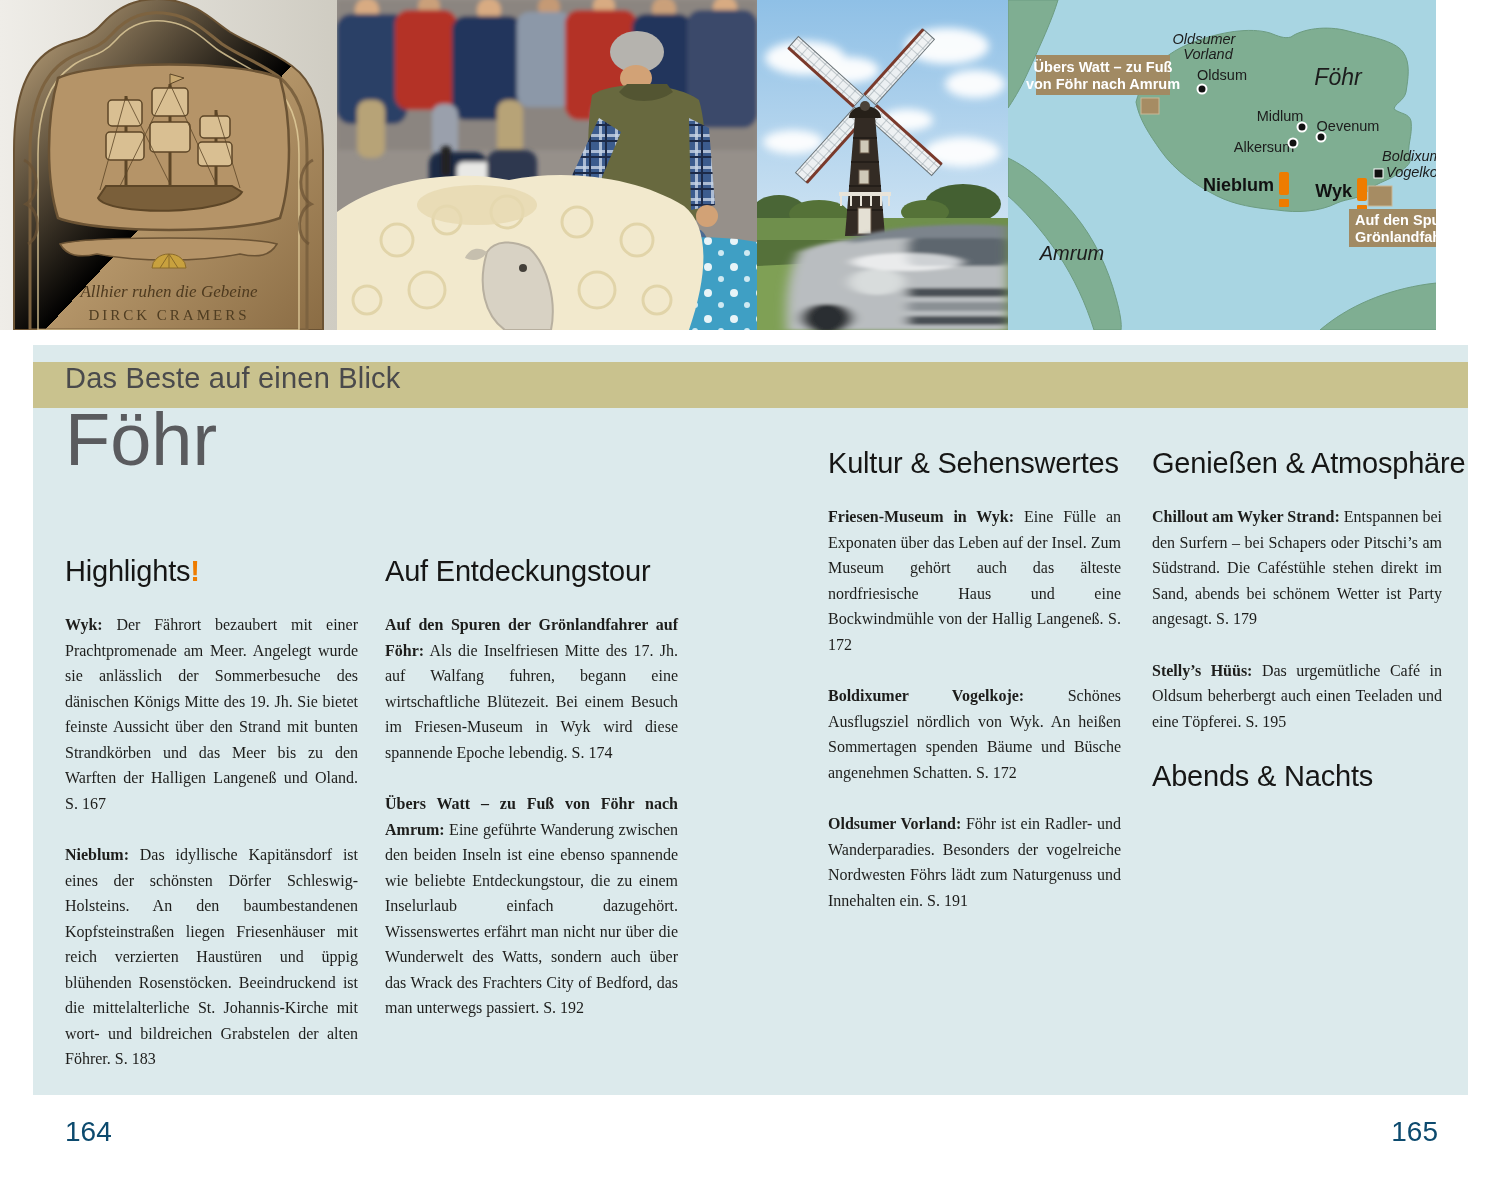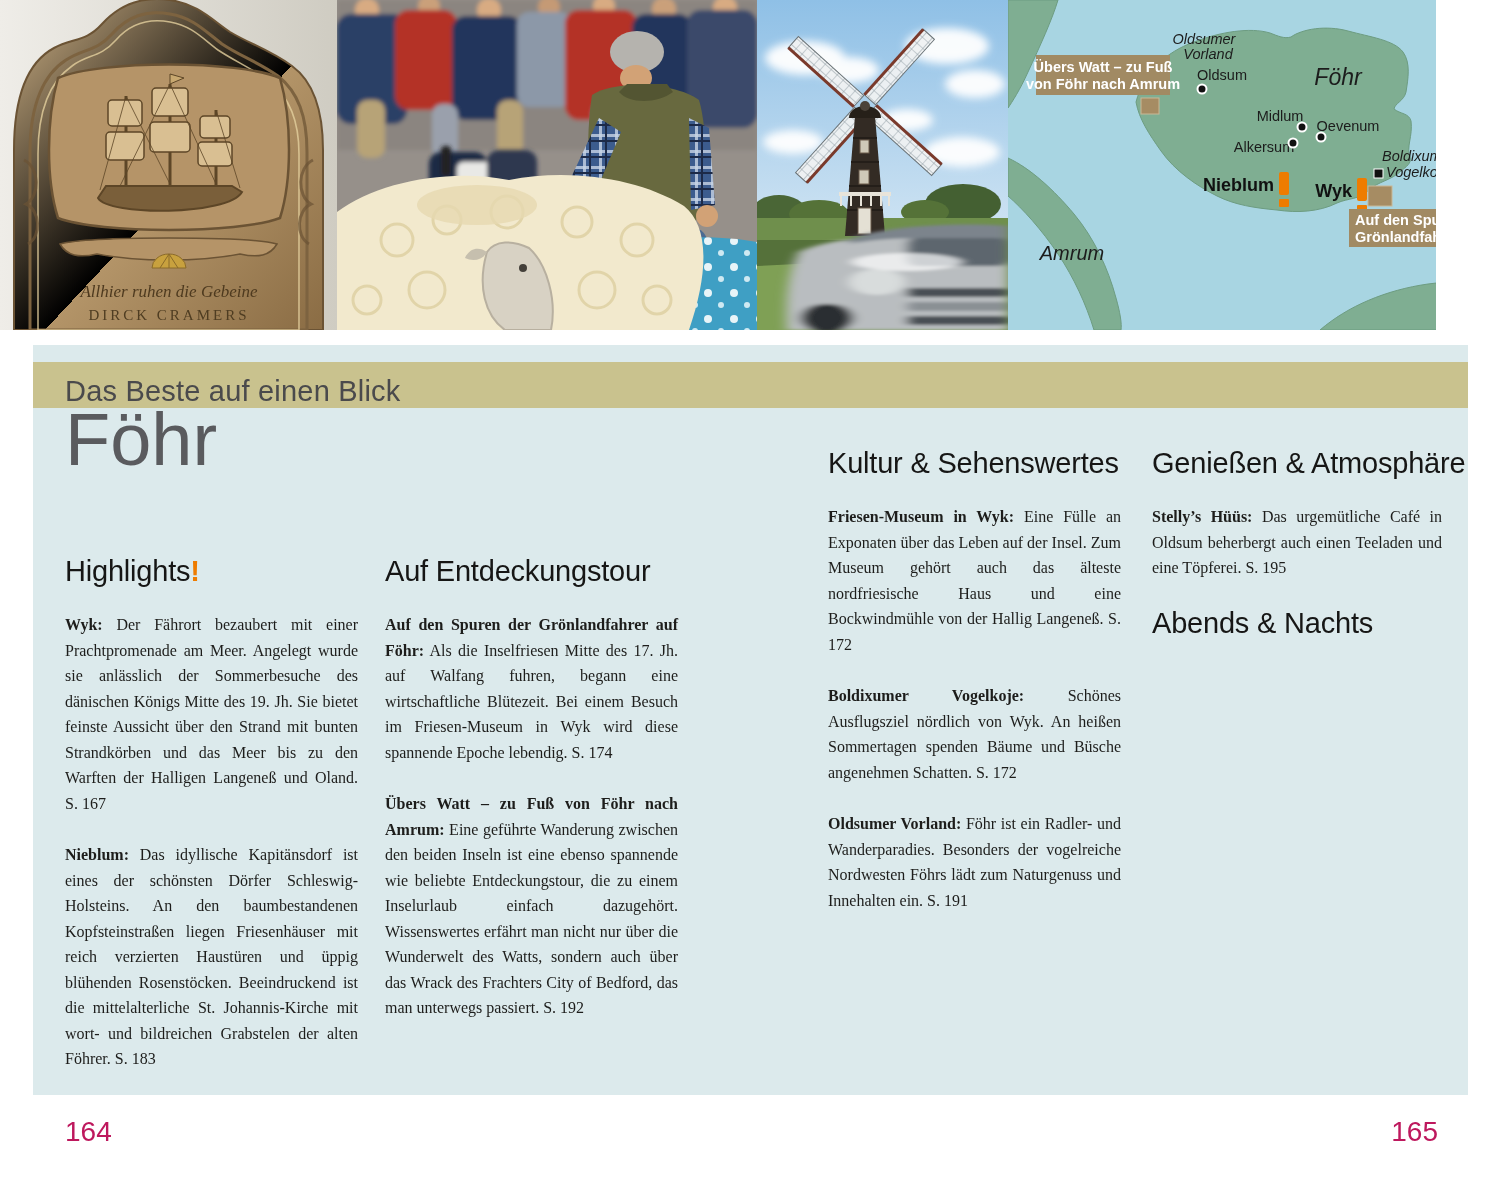--- a/index.html
+++ b/index.html
@@ -15,21 +15,21 @@
   #ph2{left:337px;width:420px;}
   #ph3{left:757px;width:251px;}
   #phmap{left:1008px;width:428px;}
 
   .panel{
     position:absolute;left:33px;top:345px;width:1435px;height:750px;
     background:#dceaec;
   }
   .banner{
     position:absolute;left:0;top:17px;width:100%;height:46px;background:#c9c28e;
-    display:flex;align-items:flex-end;
+    display:flex;align-items:flex-start;
   }
   .banner span{
     margin-left:32px;font-size:29px;color:#4a4a4c;letter-spacing:.2px;
   }
   .page-title{
     position:absolute;left:32px;top:52px;font-size:74px;font-weight:400;
     color:#5a5b5e;margin:0;letter-spacing:0;
   }
   .col{position:absolute;}
   #col1{left:32px; top:210px;width:293px;}
@@ -39,21 +39,21 @@
   .col h2{
     font-size:29px;font-weight:400;color:#161615;margin:0 0 24px 0;
     letter-spacing:-.2px;white-space:nowrap;
   }
   .col h2.sub{margin-top:16px;}
   .col h2 .mark{color:#ee7c00;font-weight:700;}
   .col p{
     font-size:16px;line-height:25.5px;margin:0 0 26px 0;text-align:justify;font-family:Liberation Serif, serif;
   }
   .col p .lead{font-weight:700;}
-  .pagenum{position:absolute;top:1116px;font-size:28px;color:#be185d;}
+  .pagenum{position:absolute;top:1116px;font-size:28px;color:#0c4a6e;}
   .pagenum.left{left:65px;}
   .pagenum.right{right:62px;}
 
   
   .m-town{font-size:14.5px;fill:#1c1c1c;}
   .m-it{font-style:italic;}
   .m-big{font-size:23px;font-style:italic;fill:#1c1c1c;}
   .m-amrum{font-size:20px;font-style:italic;fill:#1c1c1c;}
   .m-bold{font-size:18px;font-weight:700;fill:#111;}
   .m-box{font-size:14.5px;font-weight:700;fill:#ffffff;}
@@ -367,19 +367,20 @@
 
   <div class="col" id="col3">
     <h2>Kultur &amp; Sehenswertes</h2>
     <p><span class="lead">Friesen-Museum in Wyk:</span> <span>Eine Fülle an Exponaten über das Leben auf der Insel. Zum Museum gehört auch das älteste nordfriesische Haus und eine Bockwindmühle von der Hallig Langeneß. S. 172</span></p>
     <p><span class="lead">Boldixumer Vogelkoje:</span> <span>Schönes Ausflugsziel nördlich von Wyk. An heißen Sommertagen spenden Bäume und Büsche angenehmen Schatten. S. 172</span></p>
     <p><span class="lead">Oldsumer Vorland:</span> <span>Föhr ist ein Radler- und Wanderparadies. Besonders der vogelreiche Nordwesten Föhrs lädt zum Naturgenuss und Innehalten ein. S. 191</span></p>
   </div>
 
   <div class="col" id="col4">
     <h2>Genießen &amp; Atmosphäre</h2>
+    <p><span class="lead">Chillout am Wyker Strand:</span> <span>Entspannen bei den Surfern – bei Schapers oder Pitschi’s am Südstrand. Die Caféstühle stehen direkt im Sand, abends bei schönem Wetter ist Party angesagt. S. 179</span></p>
     <p><span class="lead">Stelly’s Hüüs:</span> <span>Das urgemütliche Café in Oldsum beherbergt auch einen Teeladen und eine Töpferei. S. 195</span></p>
     <h2 class="sub">Abends &amp; Nachts</h2>
   </div>
 </div>
 
 <div class="pagenum left">164</div>
 <div class="pagenum right">165</div>
 
 </body></html>

